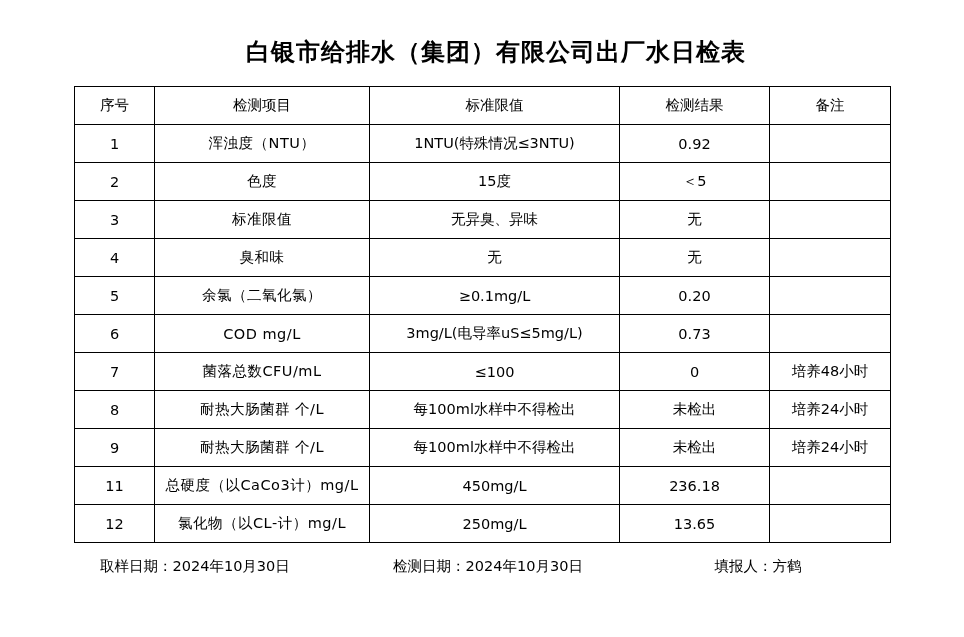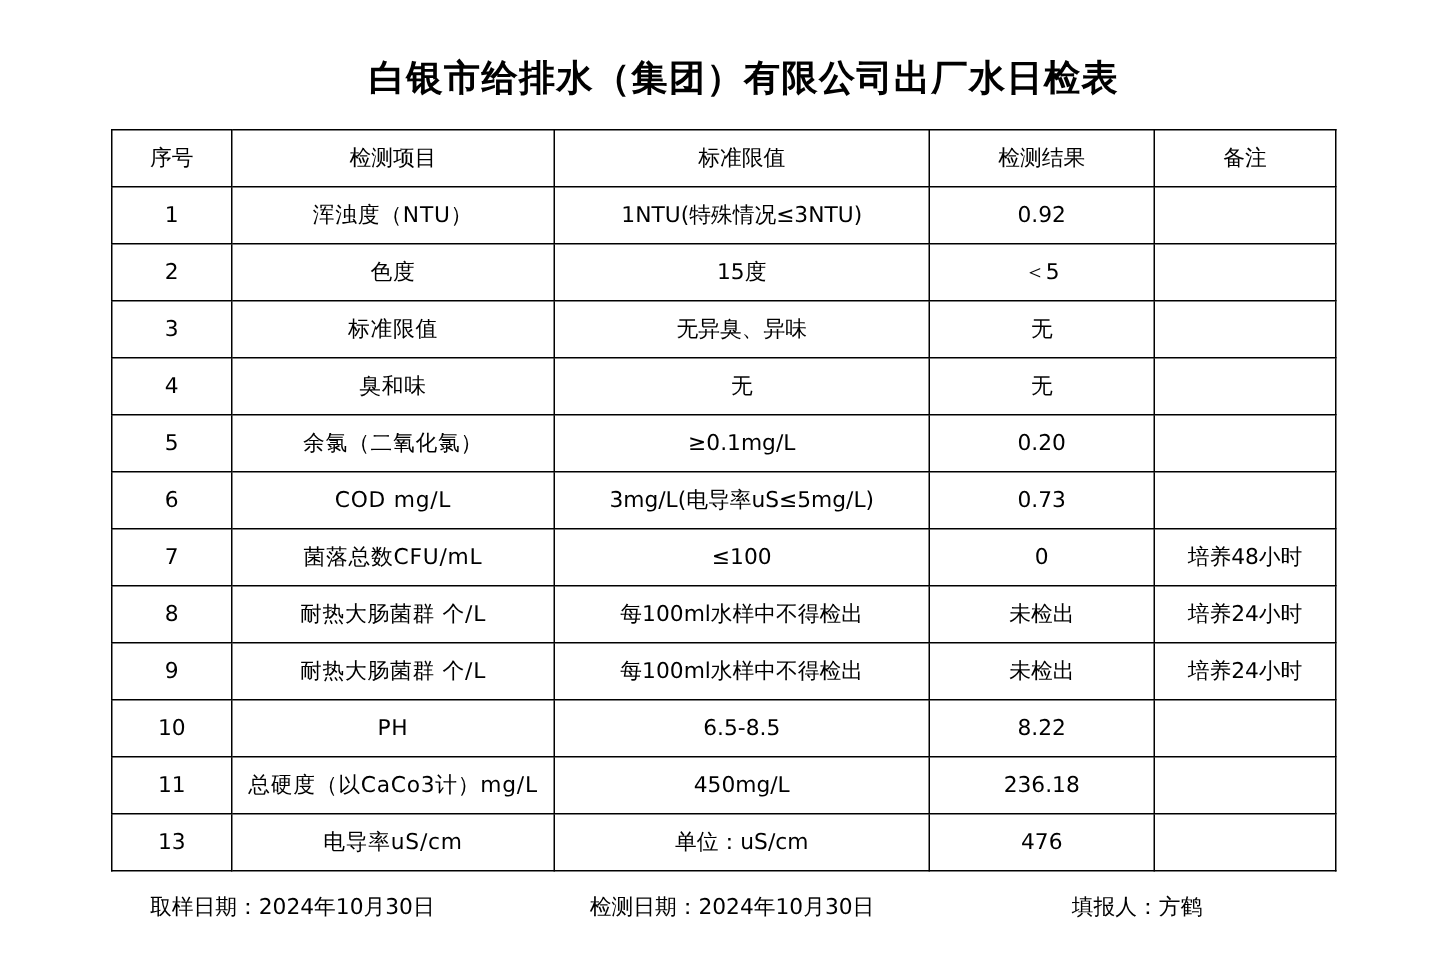--- a/index.html
+++ b/index.html
@@ -157,38 +157,31 @@
           <td>培养24小时</td>
         </tr>
         <tr>
           <td>9</td>
           <td class="cell-item">耐热大肠菌群 个/L</td>
           <td>每100ml水样中不得检出</td>
           <td>未检出</td>
           <td>培养24小时</td>
         </tr>
         <tr>
-          <td>10</td>
-          <td class="cell-item">PH</td>
-          <td>6.5-8.5</td>
-          <td>8.22</td>
-          <td></td>
-        </tr>
-        <tr>
           <td>11</td>
           <td class="cell-item">总硬度（以CaCo3计）mg/L</td>
           <td>450mg/L</td>
           <td>236.18</td>
           <td></td>
         </tr>
         <tr>
-          <td>13</td>
-          <td class="cell-item">电导率uS/cm</td>
-          <td>单位：uS/cm</td>
-          <td>476</td>
+          <td>12</td>
+          <td class="cell-item">氯化物（以CL-计）mg/L</td>
+          <td>250mg/L</td>
+          <td>13.65</td>
           <td></td>
         </tr>
       </tbody>
     </table>
   </div>
 
   <div class="footer-row">
     <div class="footer-cell f1">取样日期：2024年10月30日</div>
     <div class="footer-cell f2">检测日期：2024年10月30日</div>
     <div class="footer-cell f3">填报人：方鹤</div>

